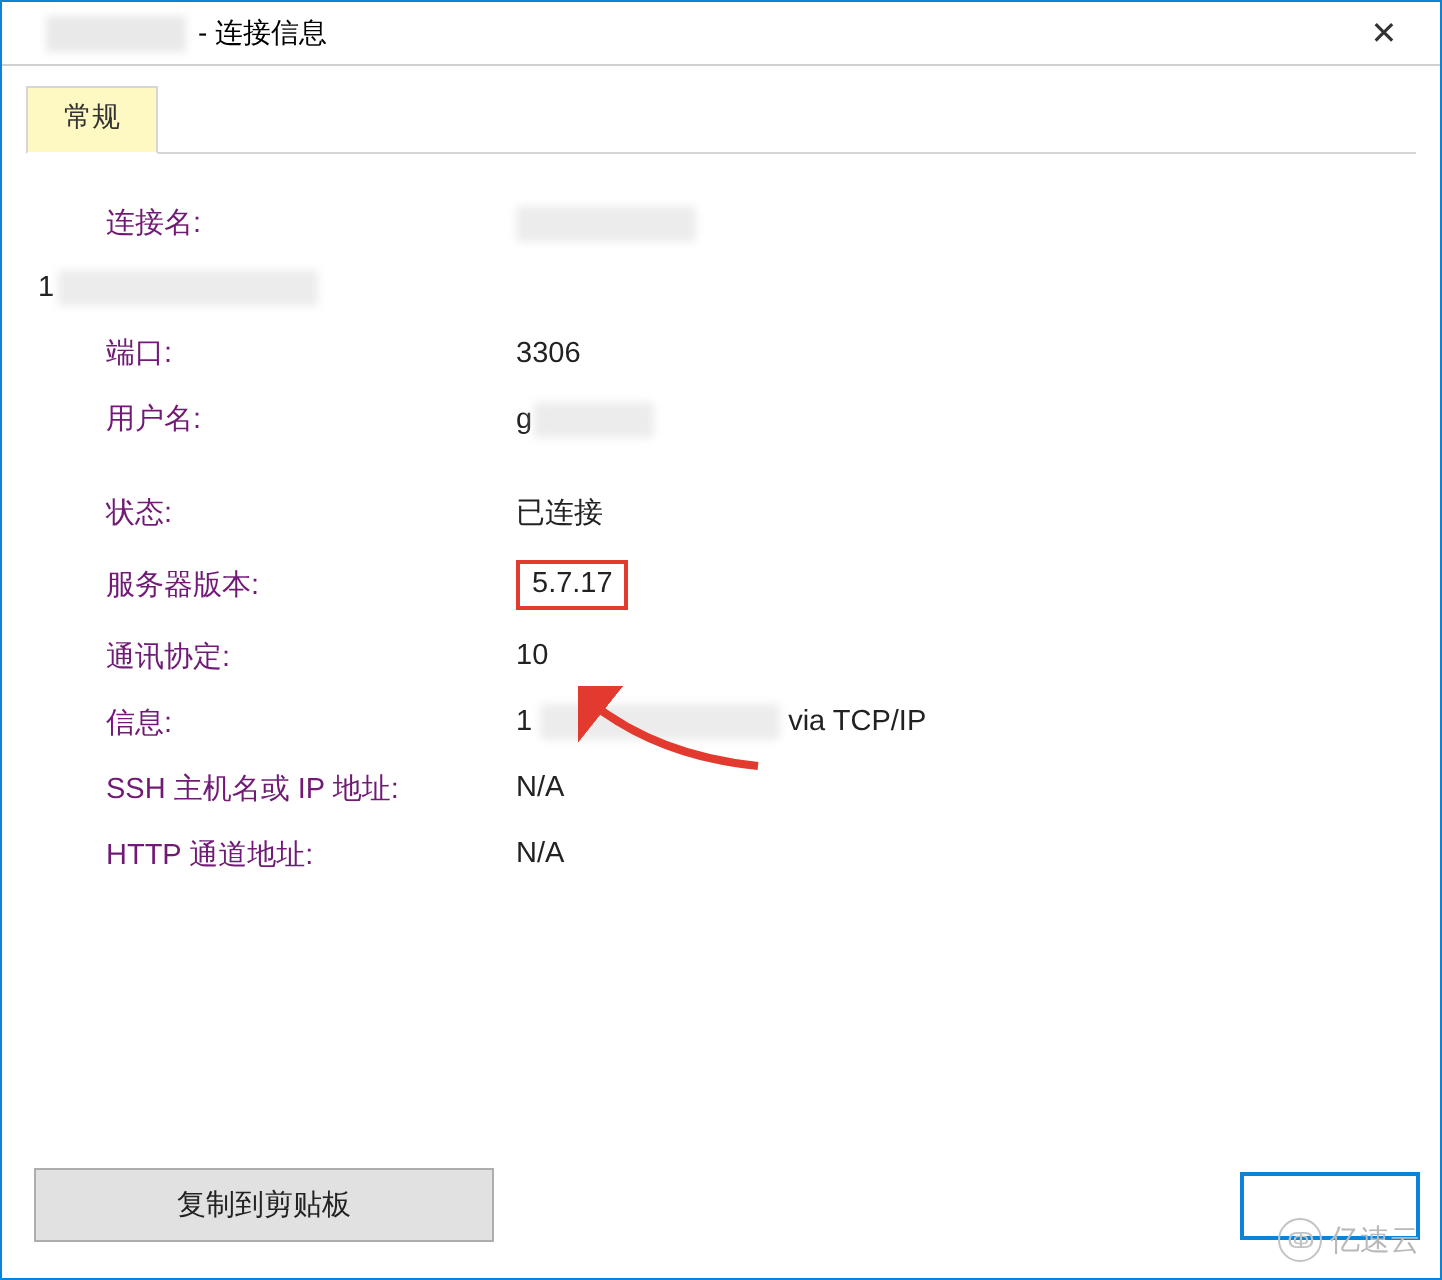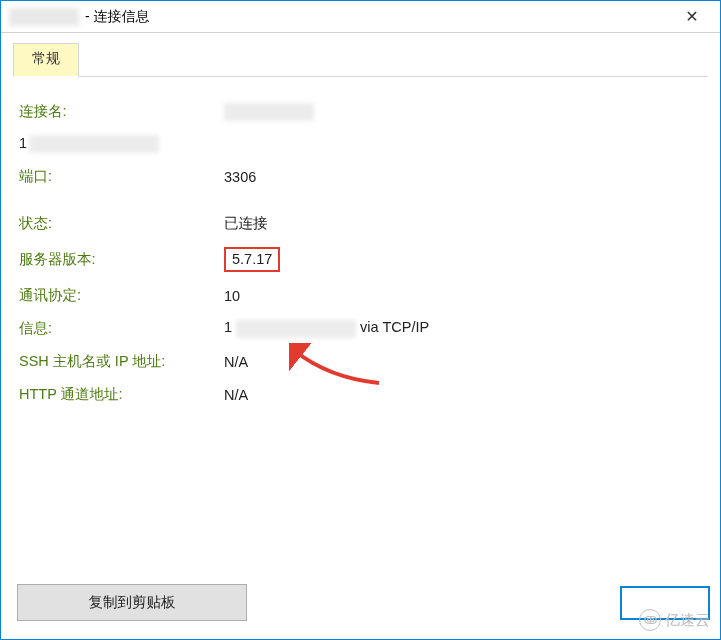--- a/index.html
+++ b/index.html
@@ -17,21 +17,21 @@
     border: 1px solid #0a84d6;
     position: relative;
     background: #fff;
     display: flex;
     flex-direction: column;
   }
   .titlebar {
     height: 32px;
     display: flex;
     align-items: center;
-    padding: 0 6px 0 8px;
+    padding: 0 6px 0 22px;
     border-bottom: 1px solid #d0d0d0;
     background: #fff;
   }
   .titlebar .title-redact {
     width: 70px; height: 18px;
     background: #e9e9e9;
     filter: blur(2px);
     margin-right: 6px;
   }
   .titlebar .title-text {
@@ -70,21 +70,22 @@
     flex: 1;
     padding: 18px 6px 6px 6px;
   }
   .row {
     display: flex;
     align-items: center;
     padding: 7px 0;
   }
   .label {
     width: 205px;
-    color: #4d7c0f;
+    color: #701a75;
+    margin-left: 34px;
   }
   .value {
     color: #222;
   }
   .value.highlight {
     border: 2px solid #e33a2f;
     padding: 1px 6px;
     display: inline-block;
     line-height: 1.3;
     text-align: center;
@@ -176,20 +177,24 @@
 
       <div class="row">
         <span class="value">1<span class="redact" style="width:130px;margin-left:2px"></span></span>
       </div>
 
       <div class="row">
         <span class="label">端口:</span>
         <span class="value">3306</span>
       </div>
 
+      <div class="row">
+        <span class="label">用户名:</span>
+        <span class="value">g<span class="redact" style="width:60px;margin-left:1px"></span></span>
+      </div>
 
       <div class="row">
       </div>
 
 
       <div class="row">
         <span class="label">状态:</span>
         <span class="value">已连接</span>
       </div>
 

